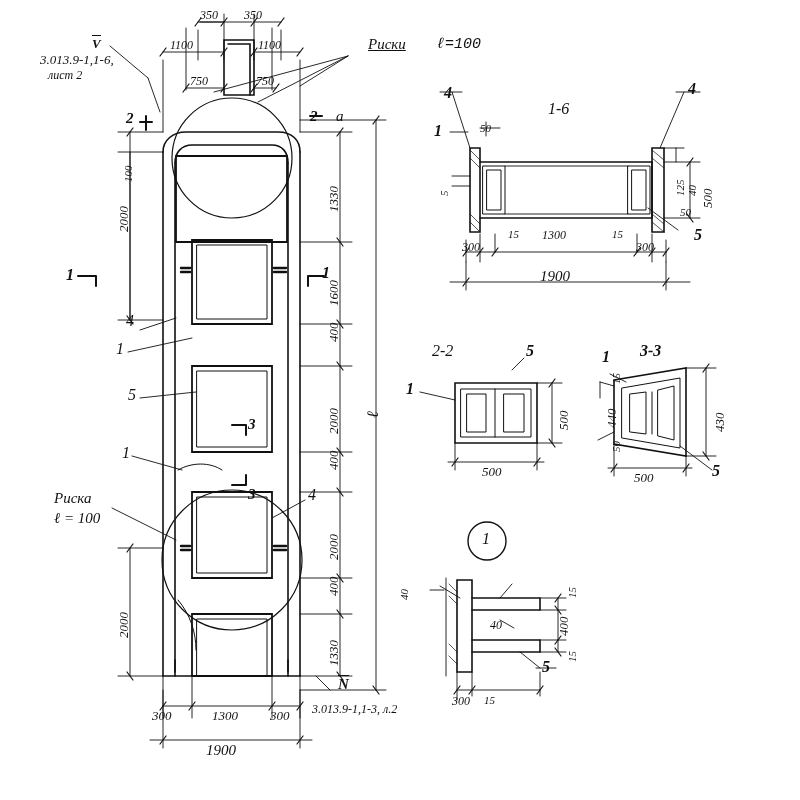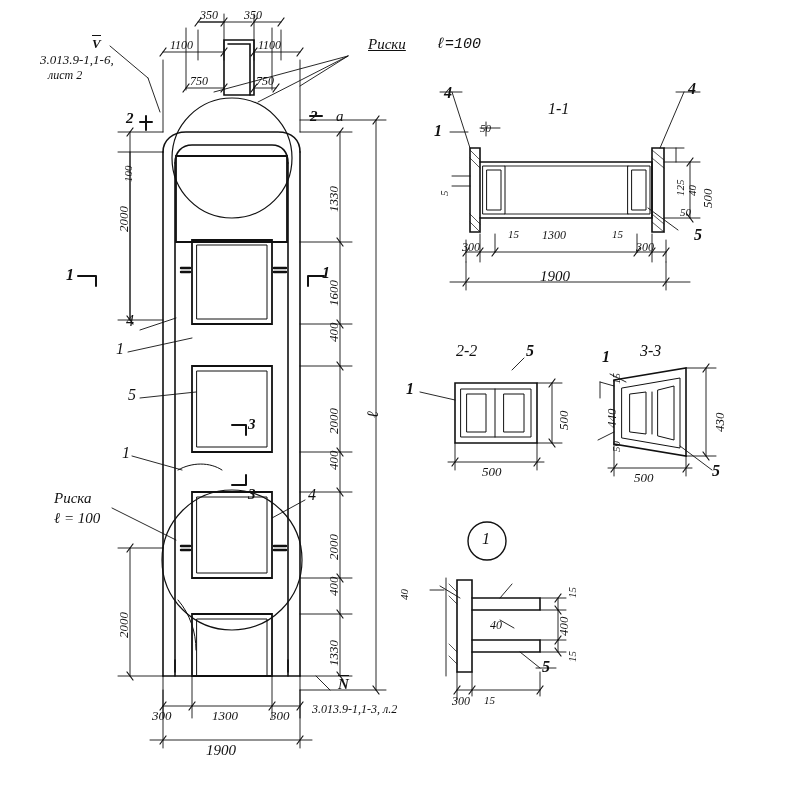--- a/index.html
+++ b/index.html
@@ -269,45 +269,45 @@
 <div class="lbl s11 vert" style="left:326px;top:560px;transform:rotate(-90deg);">2000</div>
 <div class="lbl s11 vert" style="left:326px;top:596px;transform:rotate(-90deg);">400</div>
 <div class="lbl s11 vert" style="left:326px;top:666px;transform:rotate(-90deg);">1330</div>
 <div class="lbl s13 vert" style="left:364px;top:418px;transform:rotate(-90deg);">ℓ</div>
 
 <div class="lbl s11" style="left:152px;top:708px;">300</div>
 <div class="lbl s11" style="left:212px;top:708px;">1300</div>
 <div class="lbl s11" style="left:270px;top:708px;">300</div>
 <div class="lbl s12" style="left:206px;top:742px;">1900</div>
 
-<div class="lbl s13" style="left:548px;top:100px;">1-1</div>
+<div class="lbl s13" style="left:548px;top:100px;">1-6</div>
 <div class="lbl s13 bold" style="left:444px;top:84px;">4</div>
 <div class="lbl s13 bold" style="left:688px;top:80px;">4</div>
 <div class="lbl s13 bold" style="left:434px;top:122px;">1</div>
 <div class="lbl s13 bold" style="left:694px;top:226px;">5</div>
 <div class="lbl s9" style="left:480px;top:122px;">50</div>
 <div class="lbl s9 vert" style="left:438px;top:196px;transform:rotate(-90deg);">5</div>
 <div class="lbl s9 vert" style="left:674px;top:196px;transform:rotate(-90deg);">125</div>
 <div class="lbl s9 vert" style="left:686px;top:196px;transform:rotate(-90deg);">40</div>
 <div class="lbl s11 vert" style="left:700px;top:208px;transform:rotate(-90deg);">500</div>
 <div class="lbl s9" style="left:680px;top:206px;">50</div>
 <div class="lbl s10" style="left:462px;top:240px;">300</div>
 <div class="lbl s9" style="left:508px;top:228px;">15</div>
 <div class="lbl s10" style="left:542px;top:228px;">1300</div>
 <div class="lbl s9" style="left:612px;top:228px;">15</div>
 <div class="lbl s10" style="left:636px;top:240px;">300</div>
 <div class="lbl s12" style="left:540px;top:268px;">1900</div>
 
-<div class="lbl s13" style="left:456px;top:342px;text-align:center;">2-2</div>
+<div class="lbl s13" style="left:432px;top:342px;text-align:center;">2-2</div>
 <div class="lbl s13 bold" style="left:526px;top:342px;">5</div>
 <div class="lbl s13 bold" style="left:406px;top:380px;">1</div>
 <div class="lbl s11 vert" style="left:556px;top:430px;transform:rotate(-90deg);">500</div>
 <div class="lbl s11" style="left:482px;top:464px;">500</div>
 
-<div class="lbl s13" style="left:640px;top:342px;">3-3</div>
+<div class="lbl s13" style="left:640px;top:342px;font-weight:bold;">3-3</div>
 <div class="lbl s13 bold" style="left:602px;top:348px;">1</div>
 <div class="lbl s13 bold" style="left:712px;top:462px;">5</div>
 <div class="lbl s9 vert" style="left:610px;top:384px;transform:rotate(-90deg);">15</div>
 <div class="lbl s11 vert" style="left:604px;top:428px;transform:rotate(-90deg);">440</div>
 <div class="lbl s9 vert" style="left:610px;top:452px;transform:rotate(-90deg);">50</div>
 <div class="lbl s11 vert" style="left:712px;top:432px;transform:rotate(-90deg);">430</div>
 <div class="lbl s11" style="left:634px;top:470px;">500</div>
 
 <div class="lbl s13" style="left:482px;top:530px;">1</div>
 <div class="lbl s9 vert" style="left:398px;top:600px;transform:rotate(-90deg);">40</div>

